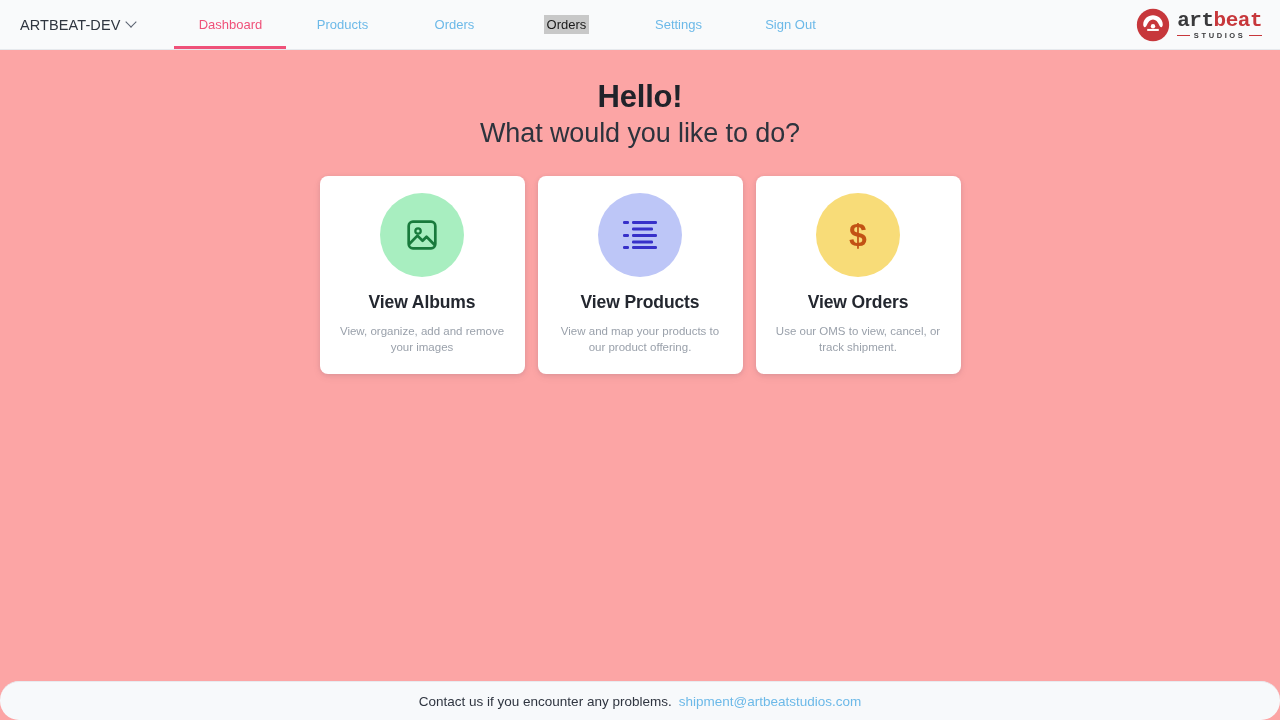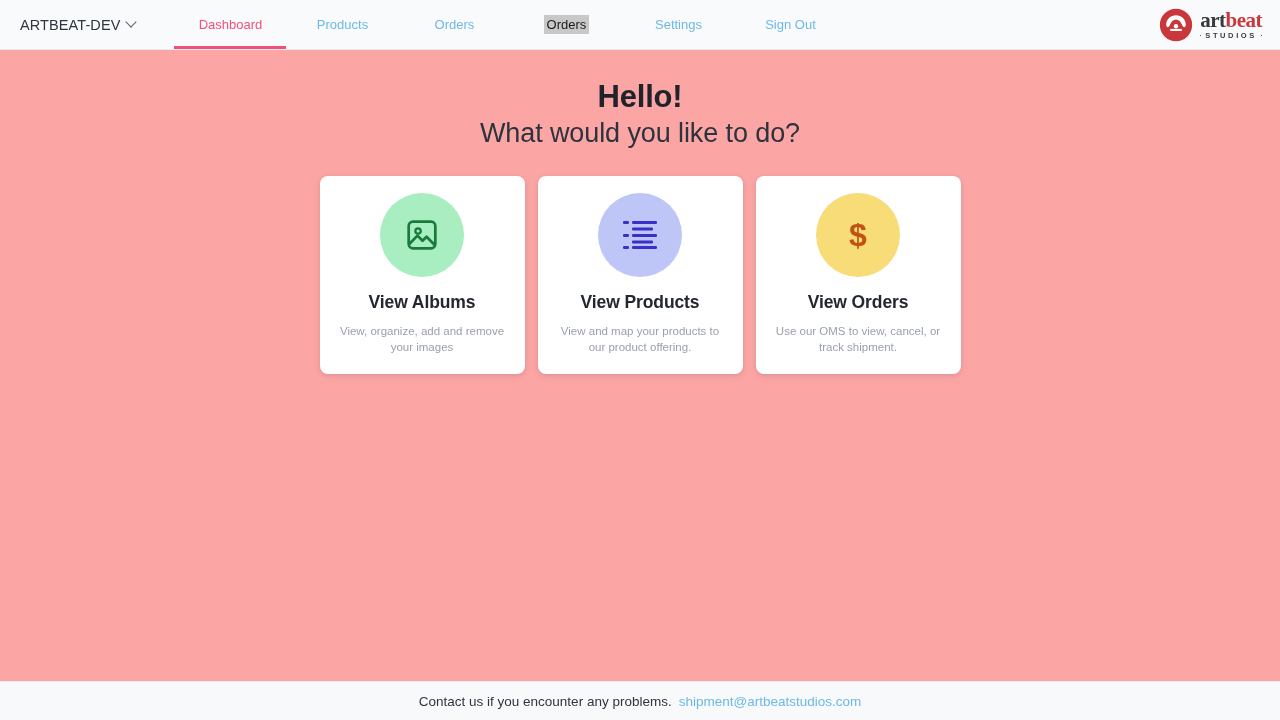--- a/index.html
+++ b/index.html
@@ -136,21 +136,21 @@
   }
 
   .logo-text {
     display: flex;
     flex-direction: column;
     align-items: stretch;
     line-height: 1;
   }
 
   .logo-word {
-    font-family: Liberation Serif, serif;
+    font-family: Liberation Mono, monospace;
     font-weight: bold;
     font-size: 21px;
     letter-spacing: -0.5px;
     line-height: 1;
   }
   .logo-word .art { color: #3a3a3c; }
   .logo-word .beat { color: #c7373b; }
 
   .logo-sub {
     display: flex;
@@ -257,20 +257,21 @@
   .footer {
     flex: 0 0 39px;
     height: 39px;
     border-top: 1px solid #e8ebef;
     background: #f7f9fb;
     display: flex;
     align-items: center;
     justify-content: center;
     gap: 7px;
     font-size: 13.5px;
+    border-radius: 19px;
   }
 
   .footer-text { color: #2f3540; }
 
   .footer-link {
     color: #6cb9e8;
     text-decoration: none;
     cursor: pointer;
   }
 </style>

